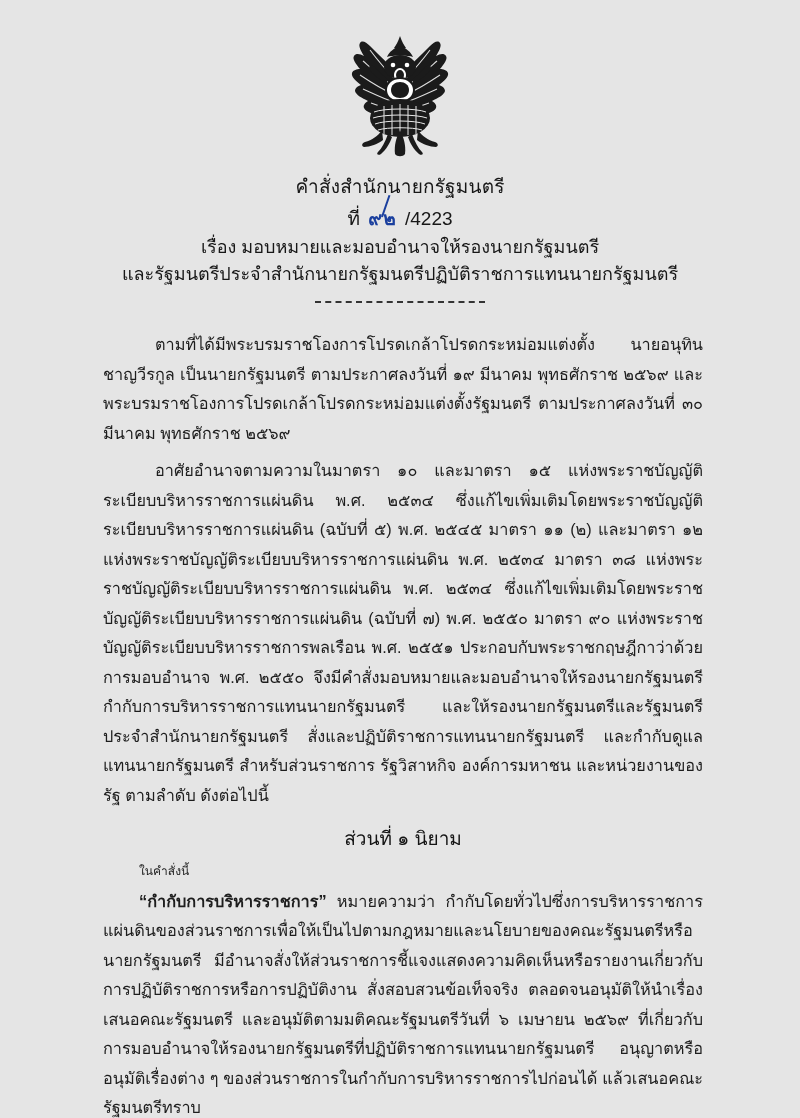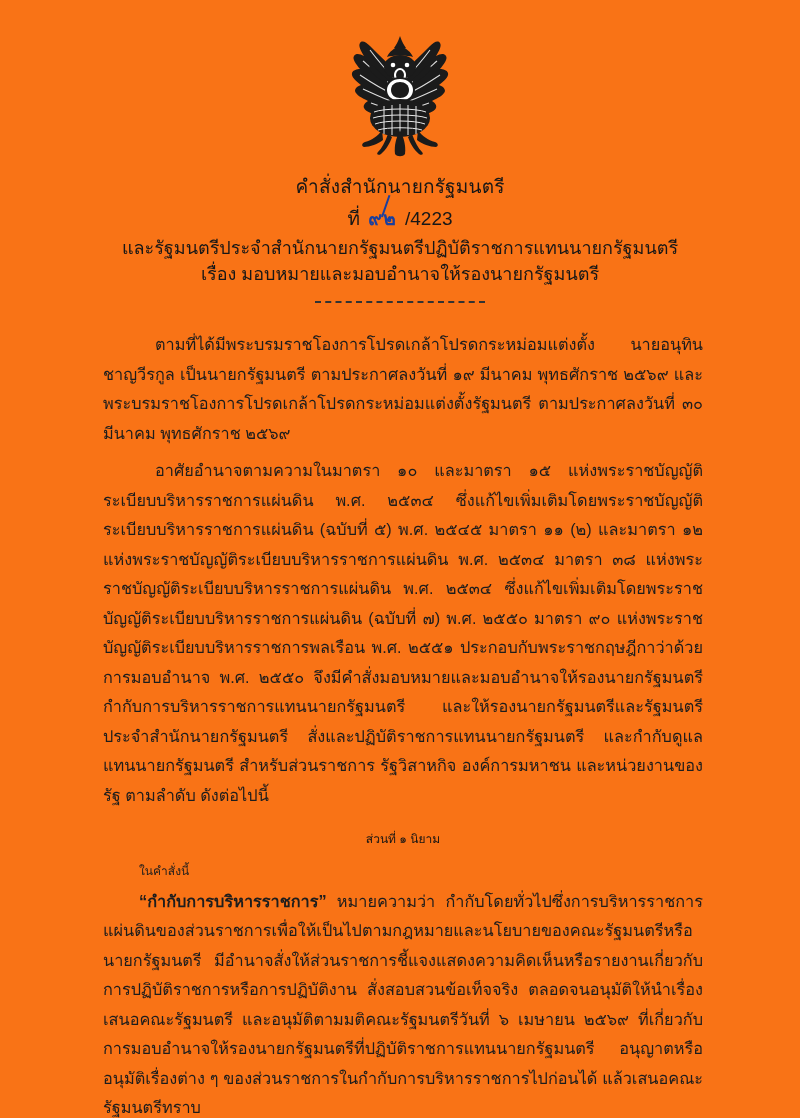--- a/index.html
+++ b/index.html
@@ -4,21 +4,21 @@
 <style>
   html, body {
     margin: 0;
     padding: 0;
     background: #6e6e6e;
   }
   .page {
     position: relative;
     width: 800px;
     height: 1118px;
-    background: #f97316;
+    background: #e5e5e5;
     overflow: hidden;
     font-family: "Liberation Sans", "DejaVu Sans", sans-serif;
     color: #1d1d1d;
     box-sizing: border-box;
   }
 
   
   .emblem-wrap {
     position: absolute;
     top: 30px;
@@ -102,21 +102,21 @@
     line-height: 29.5px;
     text-align: justify;
     text-justify: inter-word;
     color: #1d1d1d;
     margin: 0 0 8px 0;
   }
   .indent { text-indent: 52px; }
   .indent-sm { text-indent: 36px; }
 
   .section-head {
-    font-size: 12px;
+    font-size: 19px;
     line-height: 30px;
     text-align: center;
     margin: 14px 0 3px 0;
     color: #141414;
   }
   .lead {
     font-size: 12px;
     line-height: 29.5px;
     margin: 0 0 0 36px;
     color: #1d1d1d;
@@ -196,22 +196,22 @@
         <path d="M72 104 C75 112 78 118 82 122 C84 124 82 126 79 124 C74 120 70 113 68 107 Z"></path>
 
         <path d="M60 100 C64 108 66 116 65 124 C63 127 57 127 55 124 C54 116 56 108 60 100 Z"></path>
       </g>
     </svg>
   </div>
 
   <div class="head">
     <div class="doc-title">คำสั่งสำนักนายกรัฐมนตรี</div>
     <div class="doc-number-line"><span>ที่</span> <span class="handwritten-number">๙๒</span> <span>/4223</span></div>
+    <div class="subject-line">เรื่อง  มอบหมายและมอบอำนาจให้รองนายกรัฐมนตรี</div>
     <div class="subject-line l2">และรัฐมนตรีประจำสำนักนายกรัฐมนตรีปฏิบัติราชการแทนนายกรัฐมนตรี</div>
-    <div class="subject-line">เรื่อง  มอบหมายและมอบอำนาจให้รองนายกรัฐมนตรี</div>
     <div class="rule"></div>
   </div>
 
   <div class="body">
 
     <p class="para indent">ตามที่ได้มีพระบรมราชโองการโปรดเกล้าโปรดกระหม่อมแต่งตั้ง นายอนุทิน  ชาญวีรกูล เป็นนายกรัฐมนตรี ตามประกาศลงวันที่ ๑๙ มีนาคม พุทธศักราช ๒๕๖๙ และพระบรมราชโองการโปรดเกล้าโปรดกระหม่อมแต่งตั้งรัฐมนตรี ตามประกาศลงวันที่ ๓๐ มีนาคม พุทธศักราช ๒๕๖๙</p>
 
     <p class="para indent">อาศัยอำนาจตามความในมาตรา ๑๐ และมาตรา ๑๕ แห่งพระราชบัญญัติระเบียบบริหารราชการแผ่นดิน พ.ศ. ๒๕๓๔ ซึ่งแก้ไขเพิ่มเติมโดยพระราชบัญญัติระเบียบบริหารราชการแผ่นดิน (ฉบับที่ ๕) พ.ศ. ๒๕๔๕ มาตรา ๑๑ (๒) และมาตรา ๑๒ แห่งพระราชบัญญัติระเบียบบริหารราชการแผ่นดิน พ.ศ. ๒๕๓๔ มาตรา ๓๘ แห่งพระราชบัญญัติระเบียบบริหารราชการแผ่นดิน พ.ศ. ๒๕๓๔ ซึ่งแก้ไขเพิ่มเติมโดยพระราชบัญญัติระเบียบบริหารราชการแผ่นดิน (ฉบับที่ ๗) พ.ศ. ๒๕๕๐ มาตรา ๙๐ แห่งพระราชบัญญัติระเบียบบริหารราชการพลเรือน พ.ศ. ๒๕๕๑ ประกอบกับพระราชกฤษฎีกาว่าด้วยการมอบอำนาจ พ.ศ. ๒๕๕๐ จึงมีคำสั่งมอบหมายและมอบอำนาจให้รองนายกรัฐมนตรีกำกับการบริหารราชการแทนนายกรัฐมนตรี และให้รองนายกรัฐมนตรีและรัฐมนตรีประจำสำนักนายกรัฐมนตรี สั่งและปฏิบัติราชการแทนนายกรัฐมนตรี และกำกับดูแลแทนนายกรัฐมนตรี สำหรับส่วนราชการ รัฐวิสาหกิจ องค์การมหาชน และหน่วยงานของรัฐ ตามลำดับ ดังต่อไปนี้</p>
 
     <div class="section-head">ส่วนที่ ๑ นิยาม</div>

